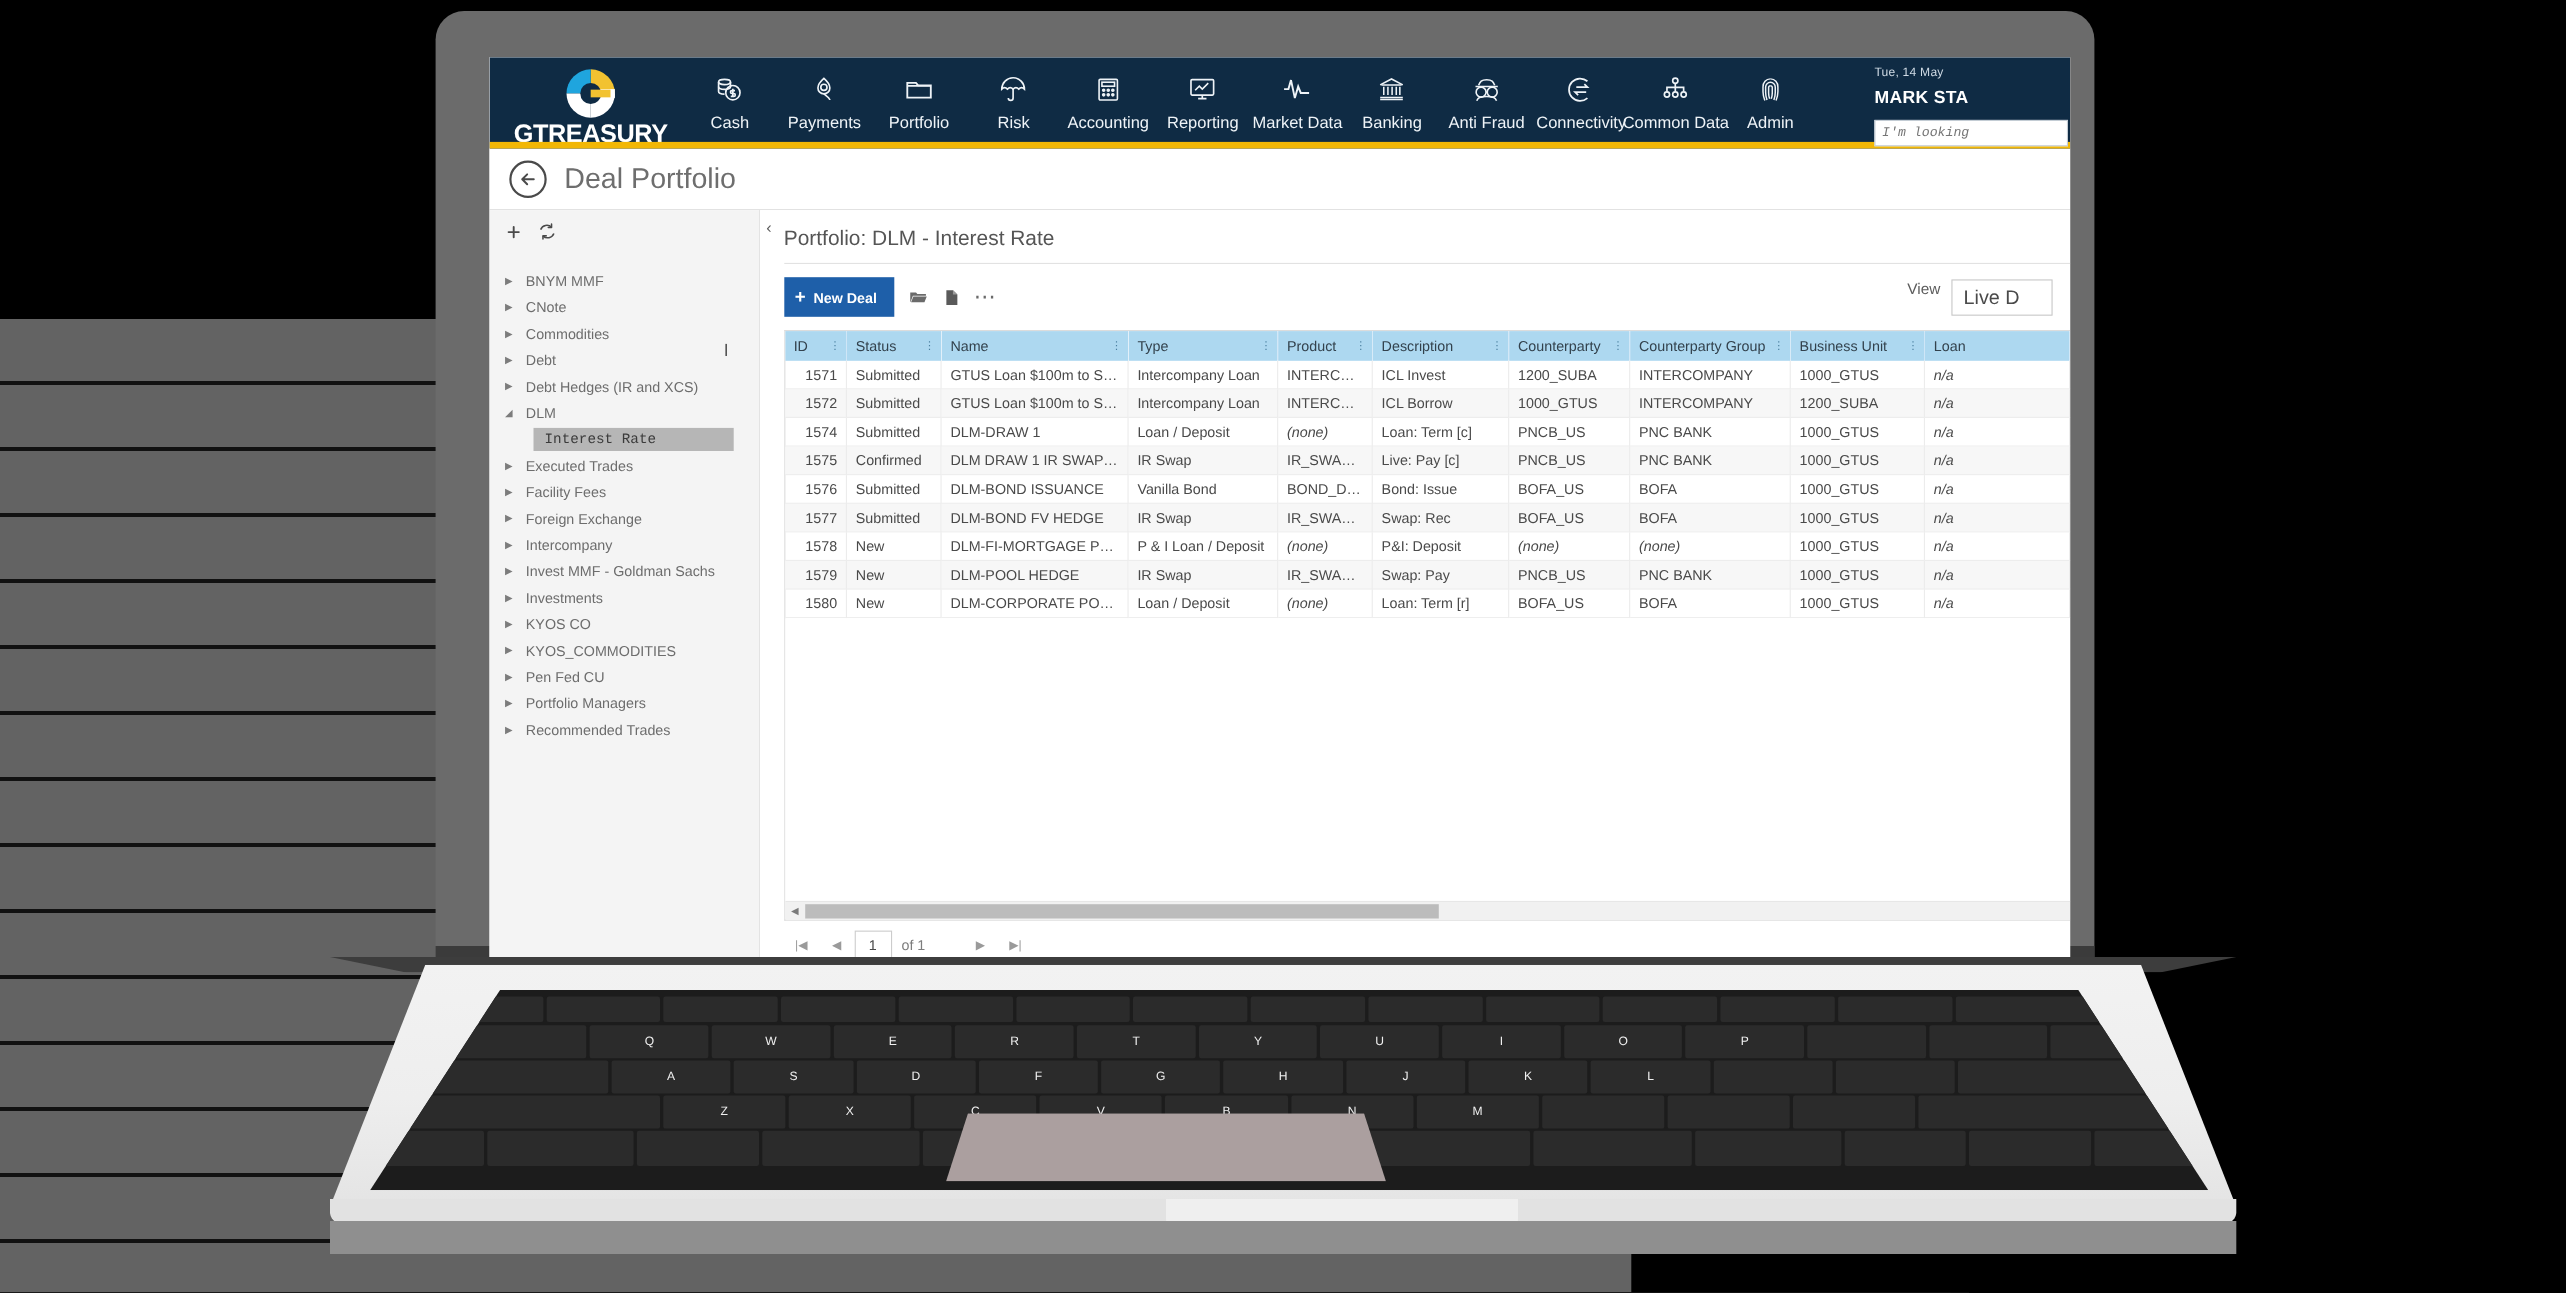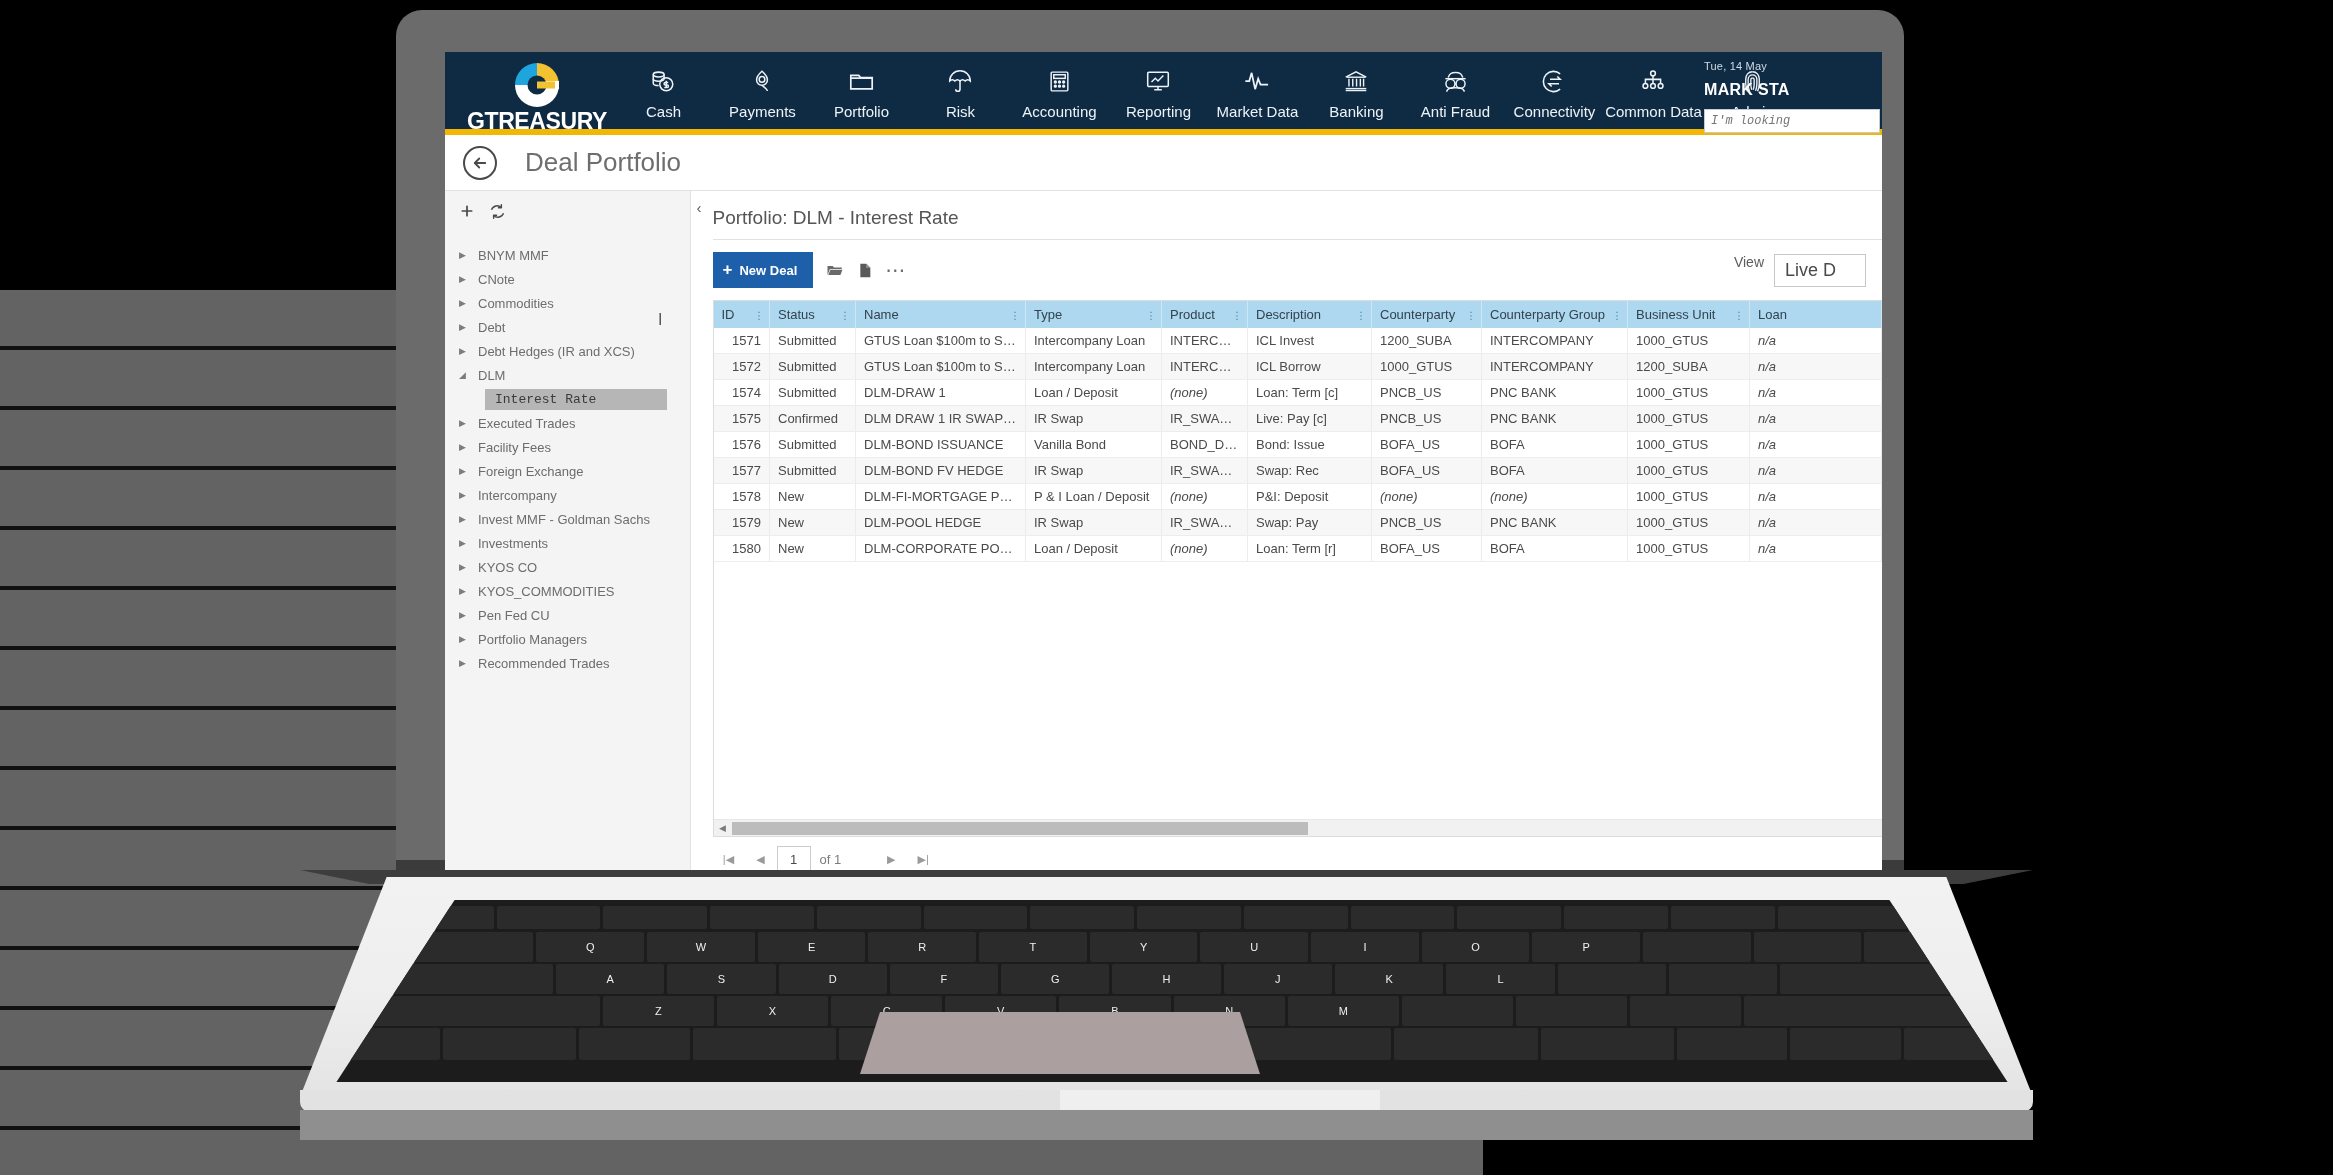--- a/index.html
+++ b/index.html
@@ -72,32 +72,32 @@
   
   .app{ position:absolute; left:0; top:0; width:1437px; height:830px; background:#fff; }
 
   
   .navbar{ position:relative; height:83px; background:#0f2b44; display:flex; align-items:flex-start; }
   .nav-accent{ position:absolute; left:0; bottom:0; width:100%; height:6px; background:#f2b705; }
   .logo{ display:flex; flex-direction:column; align-items:center; padding:6px 14px 0 22px; }
   .logo-mark{ width:54px; height:54px; position:relative; }
   .logo-word{ color:#fff; font-size:23px; font-weight:bold; letter-spacing:-0.4px; margin-top:-4px;}
   .logo-word b{ font-weight:bold; }
-  .nav-items{ display:flex; align-items:flex-end; padding-top:12px; gap:14px; }
+  .nav-items{ display:flex; align-items:flex-end; padding-top:12px; gap:1px; }
   .nav-item{ width:85px; display:flex; flex-direction:column; align-items:center; gap:5px; cursor:pointer; }
   .nav-ico{ height:34px; display:flex; align-items:center; justify-content:center; color:#eef3f7; }
   .nav-lab{ color:#eef3f7; font-size:15px; white-space:nowrap; }
   .nav-right{ position:absolute; right:0; top:8px; width:190px; text-align:left; padding-left:12px; }
   .nav-date{ color:#cfdae4; font-size:11px; letter-spacing:.2px;}
   .nav-user{ color:#ffffff; font-size:16px; font-weight:bold; margin-top:9px; letter-spacing:.3px;}
   .nav-search{ margin-top:10px; height:24px; width:176px; background:#fff; border:1px solid #c3ccd4;
      font-size:12px; font-style:italic; color:#9aa3ab; padding:3px 6px;font-family:Liberation Mono, monospace; }
 
   
-  .page-head{ height:55px; display:flex; align-items:center; padding-left:18px; gap:28px; background:#fff;}
+  .page-head{ height:55px; display:flex; align-items:center; padding-left:18px; gap:16px; background:#fff;}
   .back-btn{ width:34px; height:34px; border:2.5px solid #4a4a4a; border-radius:50%;
      display:flex; align-items:center; justify-content:center; cursor:pointer; }
   .page-title{ font-size:26px; color:#6e6e6e; font-weight:normal; }
 
   .body-split{ display:flex; height:692px; border-top:1px solid #e2e2e2;}
 
   
   .tree-pane{ width:260px; background:#f4f4f4; position:relative; border-right:1px solid #e3e3e3; }
   .tree-tools{ height:44px; display:flex; align-items:center; gap:14px; padding-left:14px; color:#4a4a4a; }
   .tree-tools span{ cursor:pointer; }

